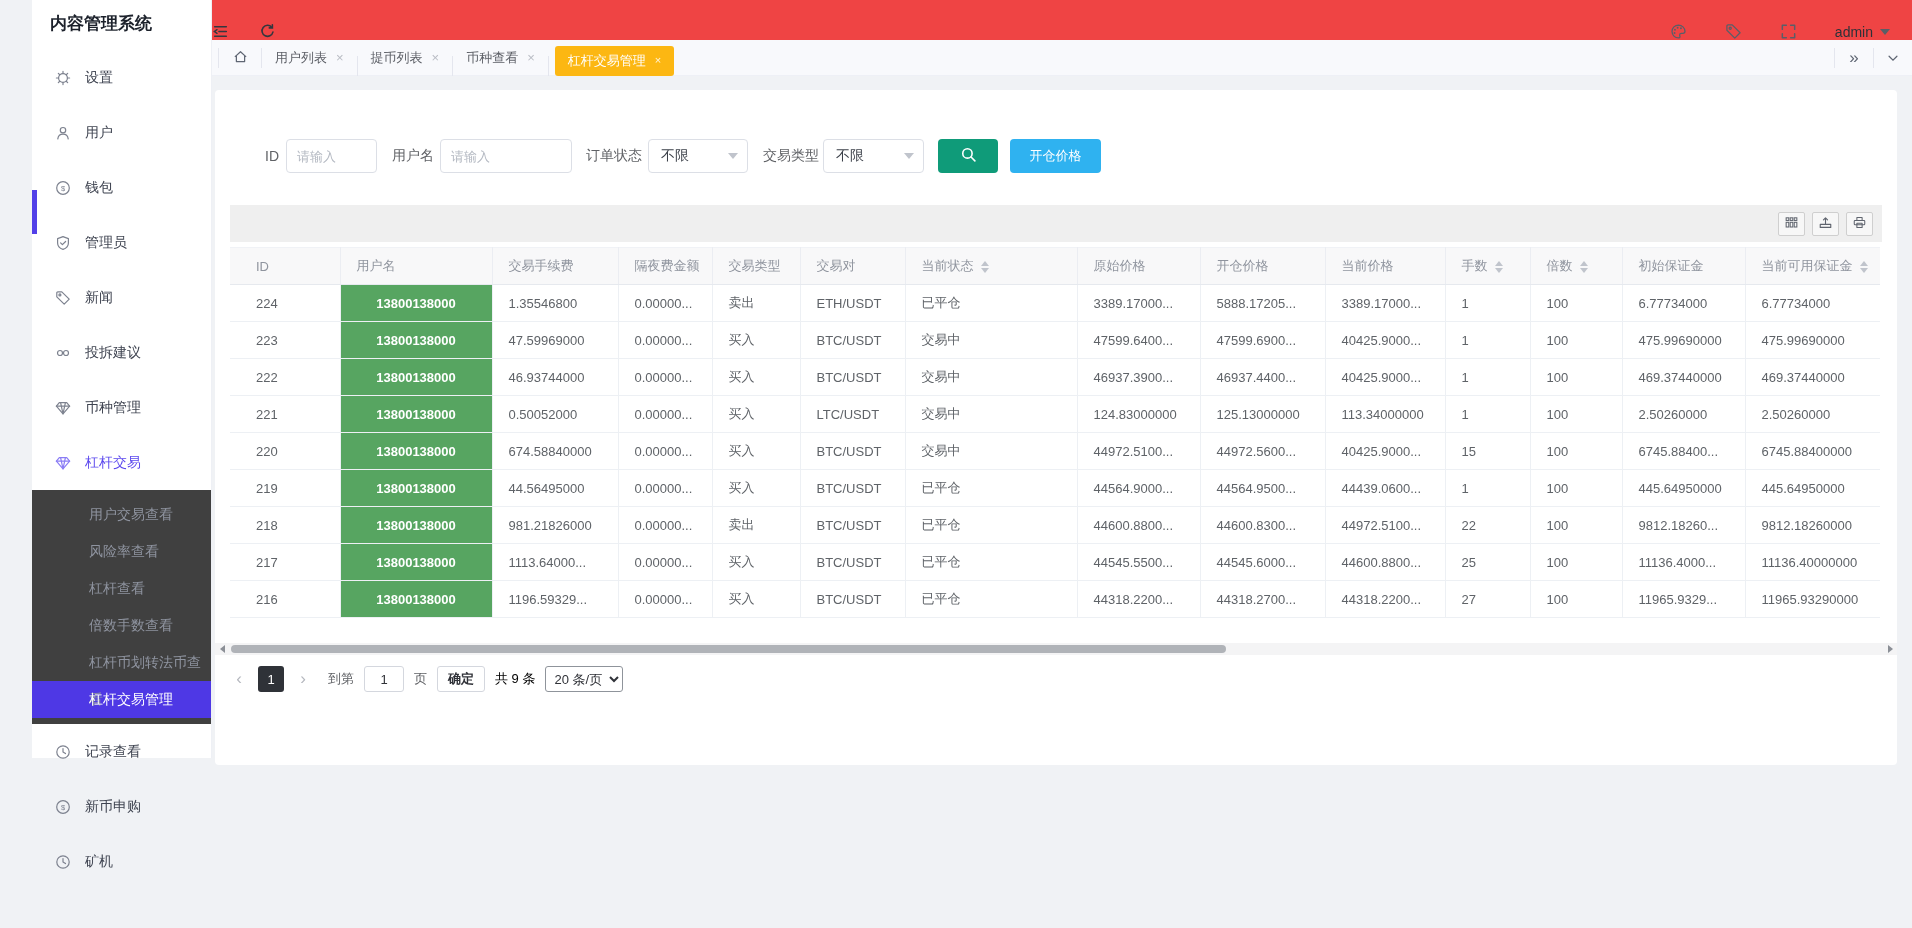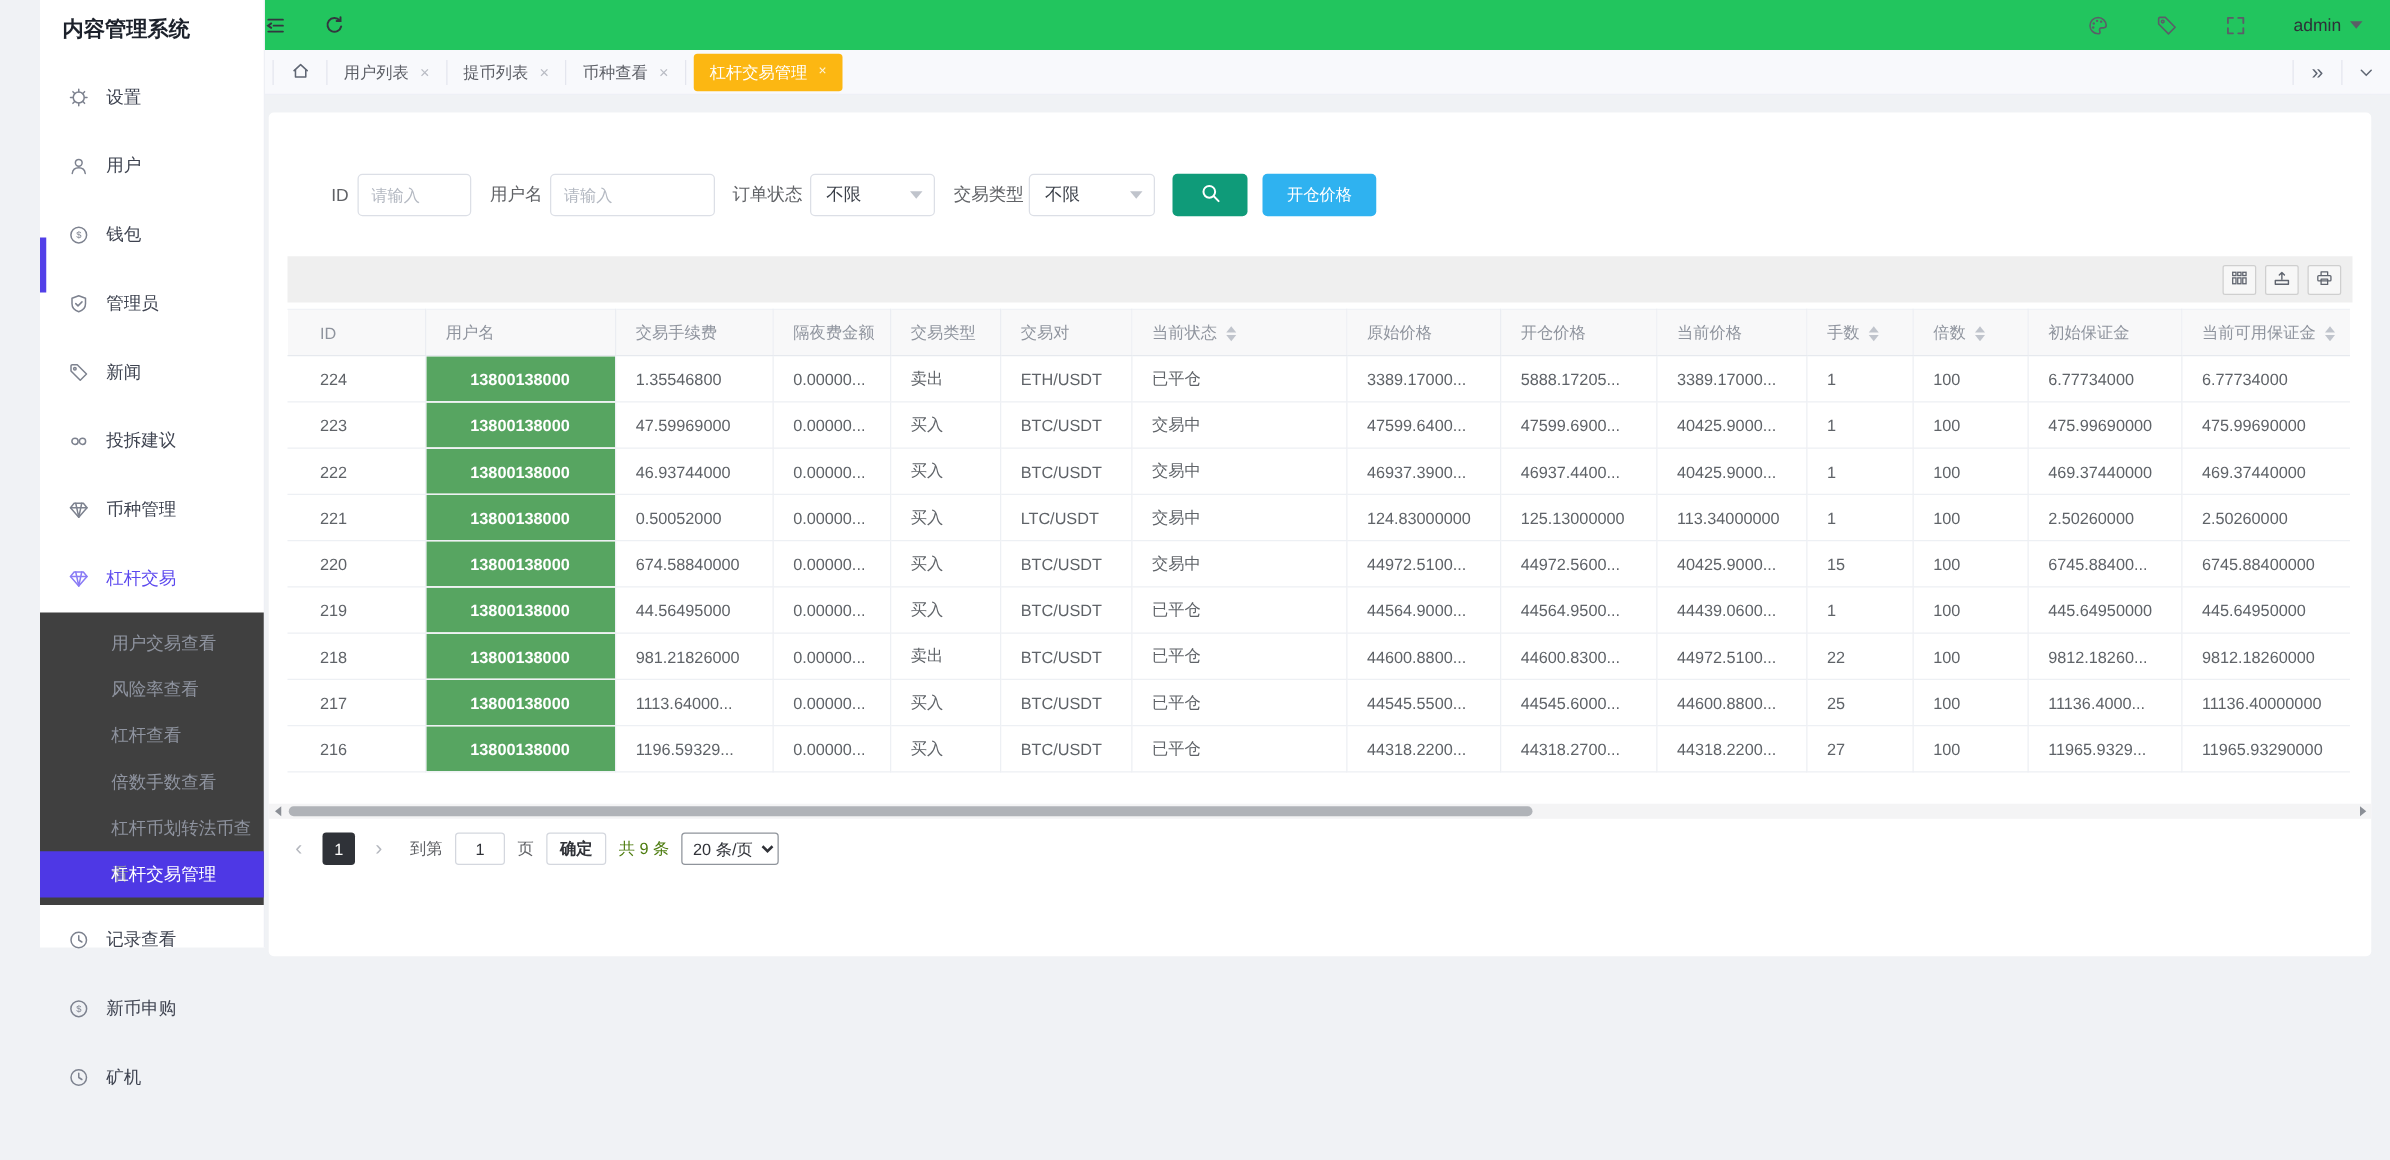--- a/index.html
+++ b/index.html
@@ -14,34 +14,34 @@
   .nav { padding-top:2px; }
   .nav-item { height:55px; display:flex; align-items:center; padding-left:23px; cursor:pointer; color:#3e4350; font-size:14px; }
   .nav-item .ic { width:16px; height:16px; margin-right:14px; color:#7d828f; flex:0 0 16px; }
   .nav-item.active { color:#5b48ee; }
   .nav-item.active .ic { color:#8a7cf5; }
   .submenu { background:#404040; padding:6px 0; }
   .sub-item { height:37px; line-height:37px; padding-left:57px; color:#8f94a0; font-size:14px; cursor:pointer; }
   .sub-item.active { background:#4e38e5; color:#fff; }
 
   
-  .topbar { position:absolute; left:180px; top:0; right:0; height:40px; background:#22c55e; display:flex; align-items:center; }
+  .topbar { position:absolute; left:180px; top:0; right:0; height:40px; background:#ef4444; display:flex; align-items:flex-end; }
   .topbar .left-icons { display:flex; align-items:center; gap:30px; margin-left:32px; }
   .tb-icon { width:17px; height:17px; color:#33373f; cursor:pointer; display:inline-flex; }
   .topbar .right-zone { margin-left:auto; display:flex; align-items:center; gap:38px; margin-right:22px; }
   .topbar .right-zone .tb-icon { color:#5a5e68; }
   .user-menu { display:flex; align-items:center; gap:7px; cursor:pointer; color:#2d3138; font-size:14px; }
   .caret-dn { width:0; height:0; border-left:5px solid transparent; border-right:5px solid transparent; border-top:6px solid #5a5e66; }
 
   
   .tabbar { position:absolute; left:180px; top:40px; right:0; height:36px; background:#f8f9fc; display:flex; align-items:center; border-bottom:1px solid #eef0f6; }
   .tab-sep { width:1px; height:20px; background:#e4e6ee; }
   .tab-btn { width:38px; height:36px; display:flex; align-items:center; justify-content:center; color:#5f6673; font-size:17px; cursor:pointer; }
   .tab-home { width:42px; height:36px; display:flex; align-items:center; justify-content:center; cursor:pointer; color:#5f6673; }
-  .tabs-wrap { display:flex; align-items:center; height:36px; }
+  .tabs-wrap { display:flex; align-items:flex-end; height:36px; }
   .tab { display:flex; align-items:center; gap:9px; padding:0 13px; height:36px; color:#5c5f66; font-size:13px; cursor:pointer; white-space:nowrap; }
   .tab .x { color:#b9bcc4; font-size:13px; line-height:1; }
   .tab.active { background:#fcb712; color:#fff; height:30px; border-radius:3px; margin:0 6px; }
   .tab.active .x { color:#fff; opacity:.85; font-size:11px; }
   .tabbar .right-ctl { margin-left:auto; display:flex; align-items:center; height:36px; }
 
   
   .card { position:absolute; left:215px; top:90px; width:1682px; height:675px; background:#fff; border-radius:4px; }
 
   
@@ -79,21 +79,21 @@
   .hs-track { position:relative; flex:1; height:12px; }
   .hs-thumb { position:absolute; left:2px; top:2px; width:995px; height:8px; background:#b0b3b8; border-radius:4px; cursor:grab; }
 
   
   .pager { position:absolute; left:15px; top:575px; height:28px; display:flex; align-items:center; gap:10px; font-size:13px; color:#606266; }
   .pg-nav { width:18px; text-align:center; color:#b5b8bf; font-size:17px; cursor:pointer; line-height:26px; }
   .pg-cur { width:26px; height:26px; background:#2f3238; color:#fff; border-radius:3px; display:flex; align-items:center; justify-content:center; font-size:13px; cursor:pointer; }
   .pg-input { width:40px; height:26px; border:1px solid #d4d7de; border-radius:3px; text-align:center; font-size:13px; color:#303238; outline:none; font-family:inherit; }
   .pg-btn { height:26px; padding:0 10px; border:1px solid #d4d7de; border-radius:3px; background:#fff; font-size:13px; font-weight:bold; color:#303238; cursor:pointer; font-family:inherit; }
   .pg-size { height:26px; border:1px solid #8f949b; border-radius:3px; background:#fff; font-size:13px; color:#303238; font-family:inherit; padding:0 4px; }
-  .pg-total { font-size:13px; color:#4d7c0f; }
+  .pg-total { font-size:13px; color:#000000; }
 </style>
 </head>
 <body>
 
 <div id="root">
 
   <aside class="sidebar">
     <div class="sidebar-title">内容管理系统</div>
     <div class="side-scroll-indicator"></div>
     <nav class="nav" id="sidebar-nav">

